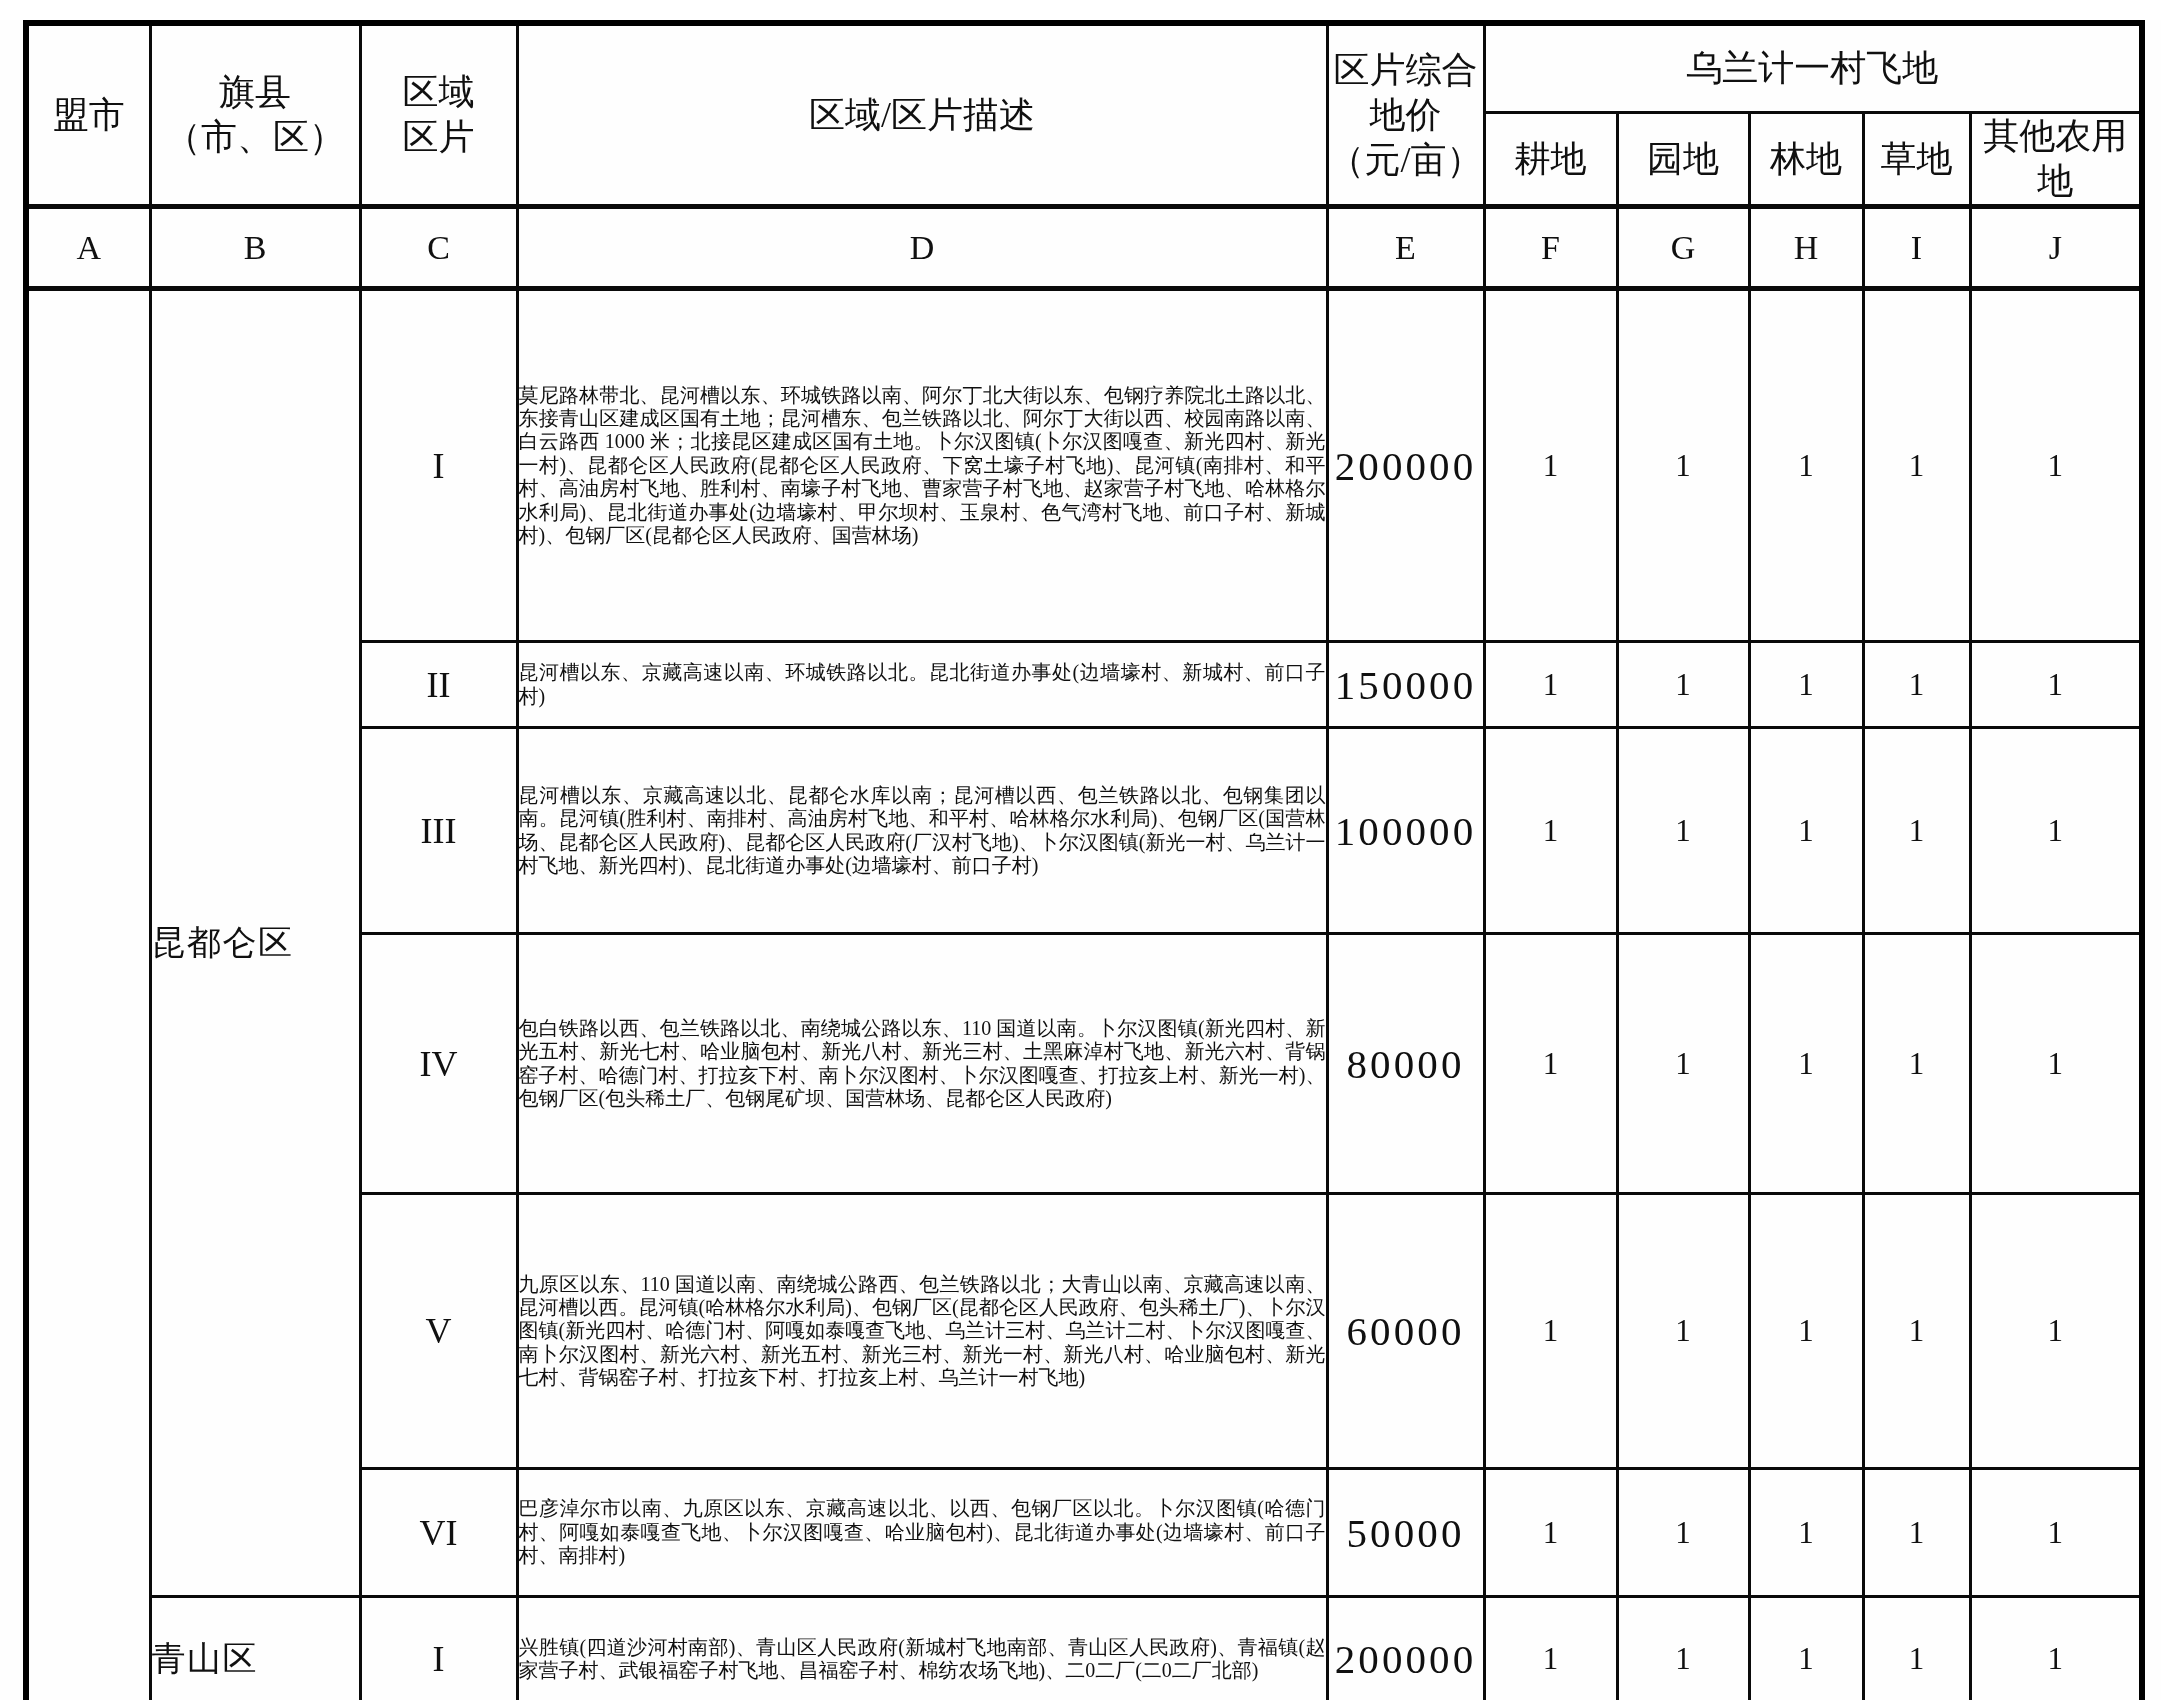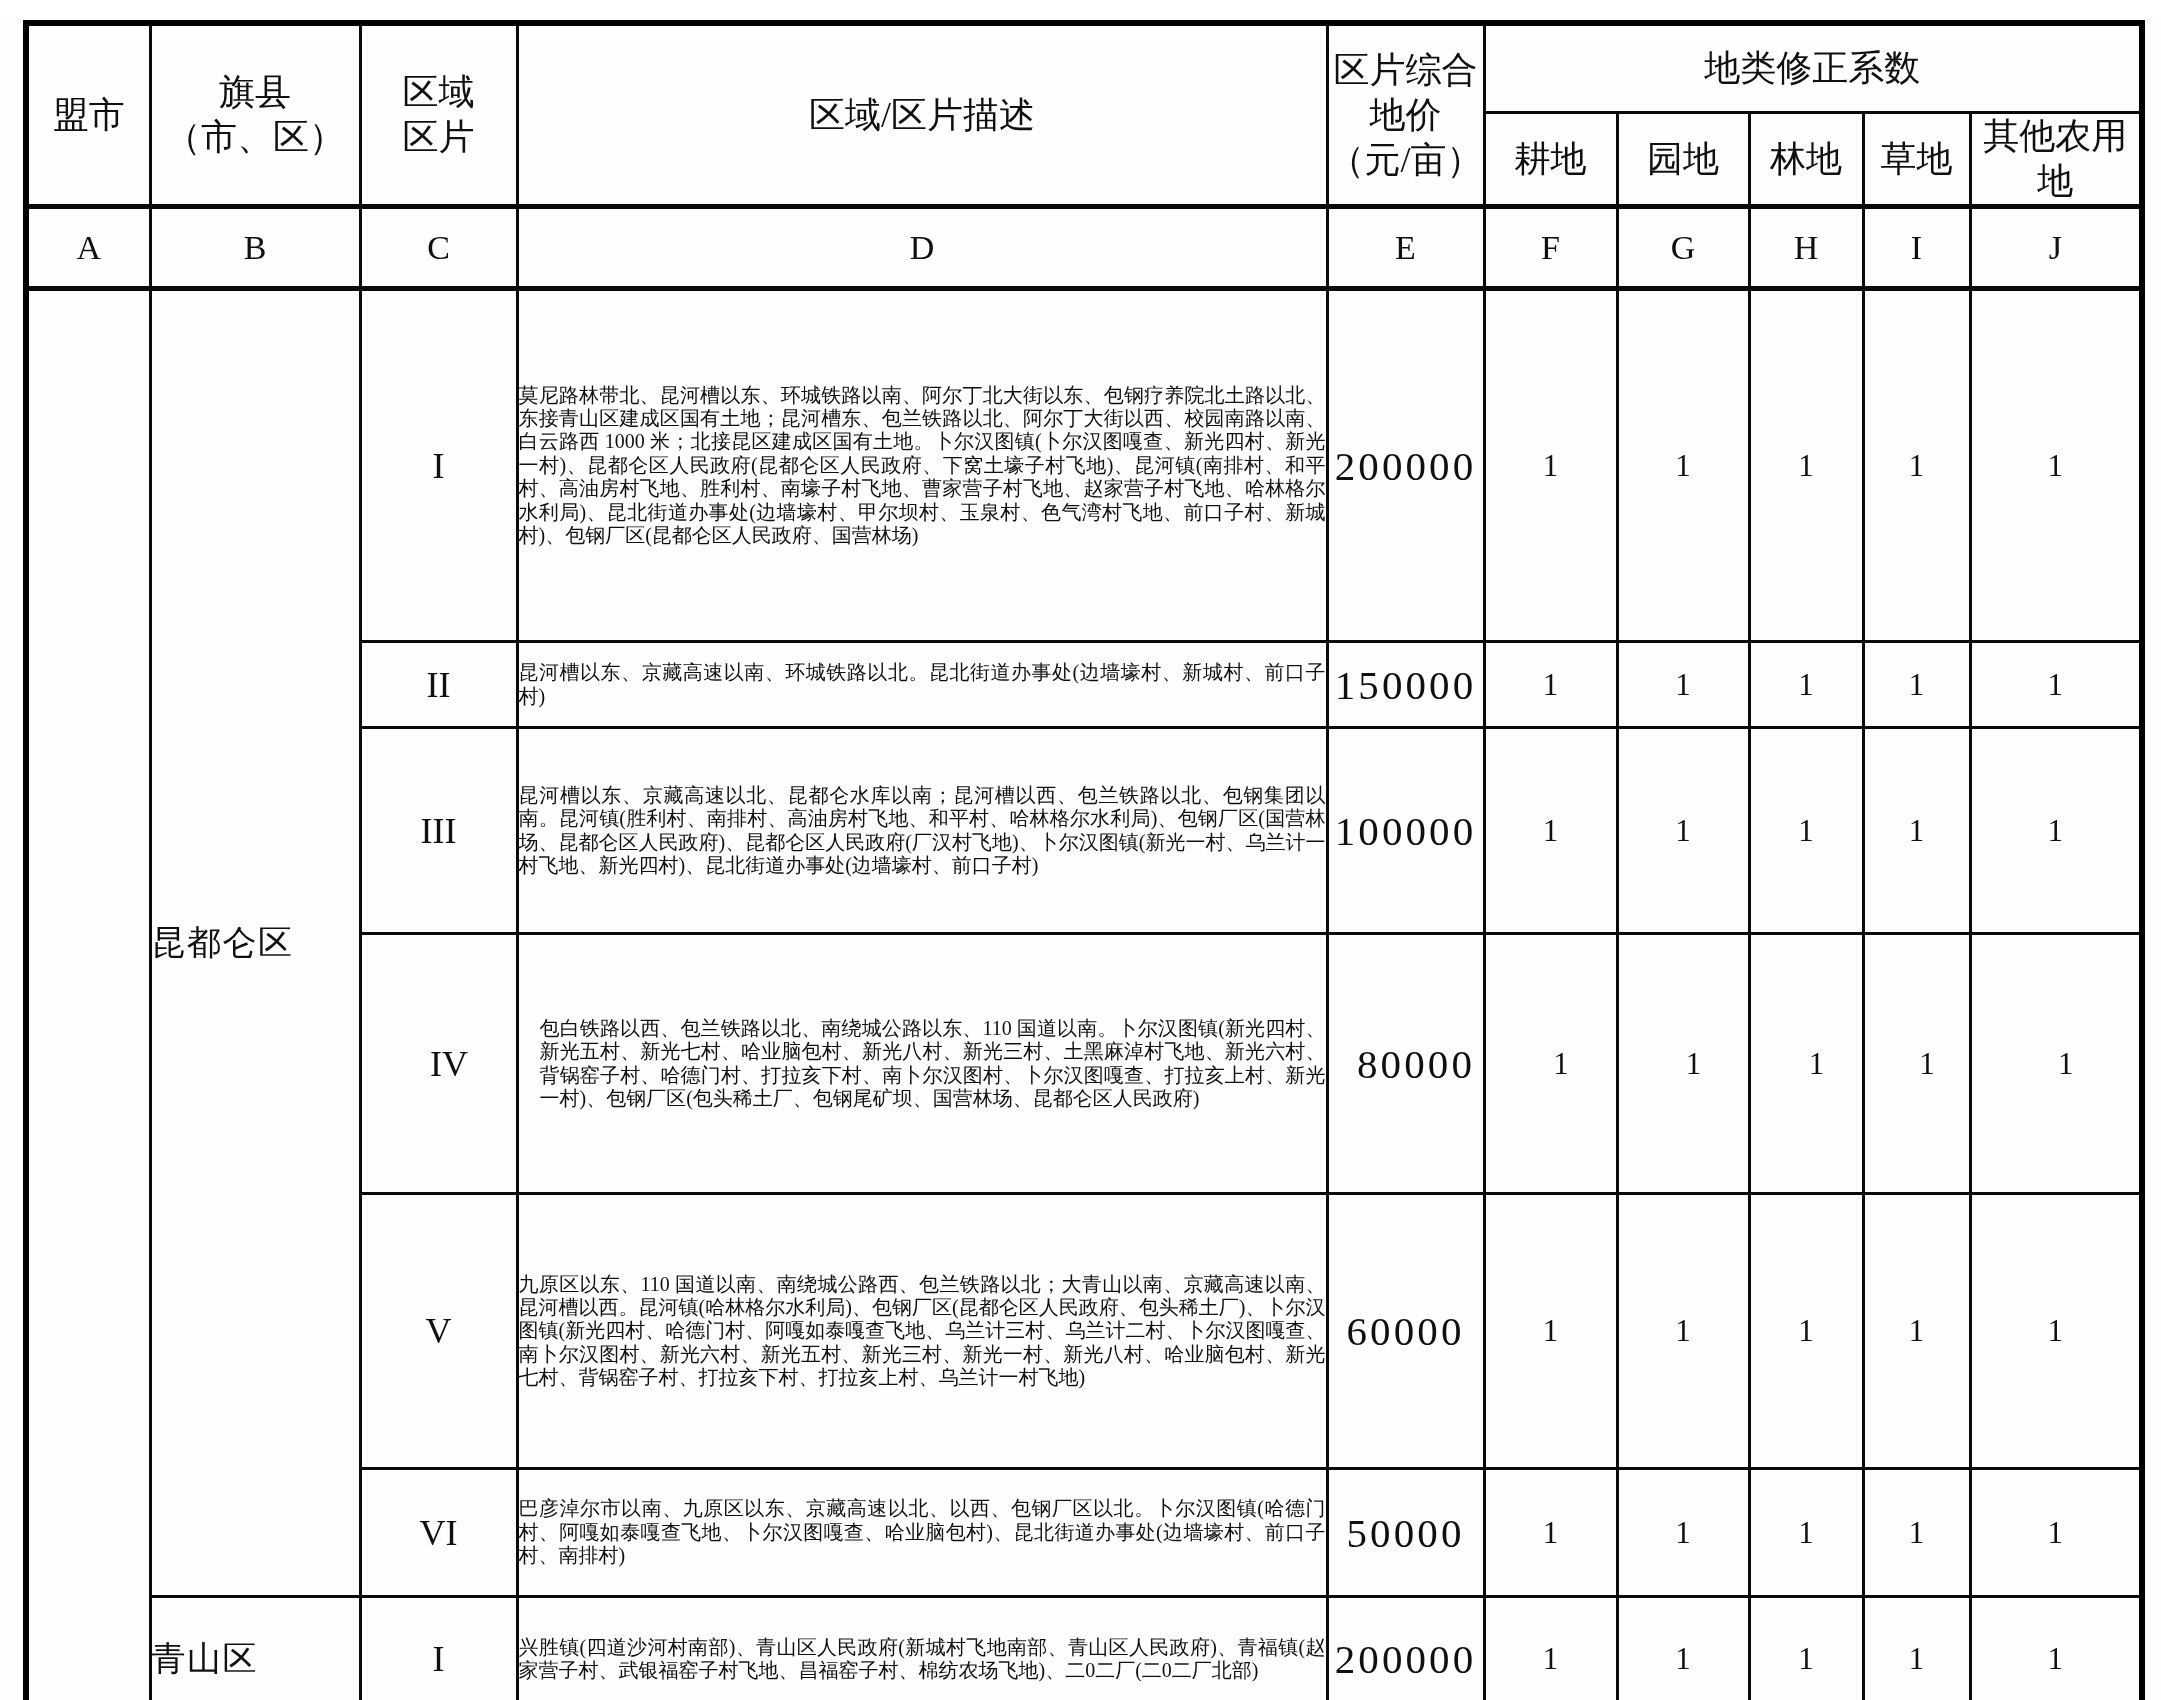--- a/index.html
+++ b/index.html
@@ -89,21 +89,21 @@
   }
   td.coef-cell {
     text-align: center;
     vertical-align: middle;
     font-size: 31px;
     font-weight: bold;
   }
   tr.r1 > td { height: 349px; }
   tr.r2 > td { height: 83px; margin-top: 40px; }
   tr.r3 > td { height: 203px; }
-  tr.r4 > td { height: 257px; padding-left: 21px; }
+  tr.r4 > td { height: 257px; }
   tr.r5 > td { height: 272px; margin-left: 29px; }
   tr.r6 > td { height: 125px; margin-top: 20px; }
   tr.r7 > td { height: 122px; }
 </style>
 </head>
 <body>
 
 <div class="scan-page">
   <table class="land-table">
     <colgroup>
@@ -134,21 +134,21 @@
       </th>
       <th class="hdr span2" rowspan="2">
         <div>区域/区片描述</div>
       </th>
       <th class="hdr span2" rowspan="2">
         <div>区片综合</div>
         <div>地价</div>
         <div>（元/亩）</div>
       </th>
       <th class="hdr" colspan="5">
-        <div>地类修正系数</div>
+        <div>乌兰计一村飞地</div>
       </th>
     </tr>
 
     <tr class="row-hdr2">
       <th class="hdr">耕地</th>
       <th class="hdr">园地</th>
       <th class="hdr">林地</th>
       <th class="hdr">草地</th>
       <th class="hdr">其他农用地</th>
     </tr>

